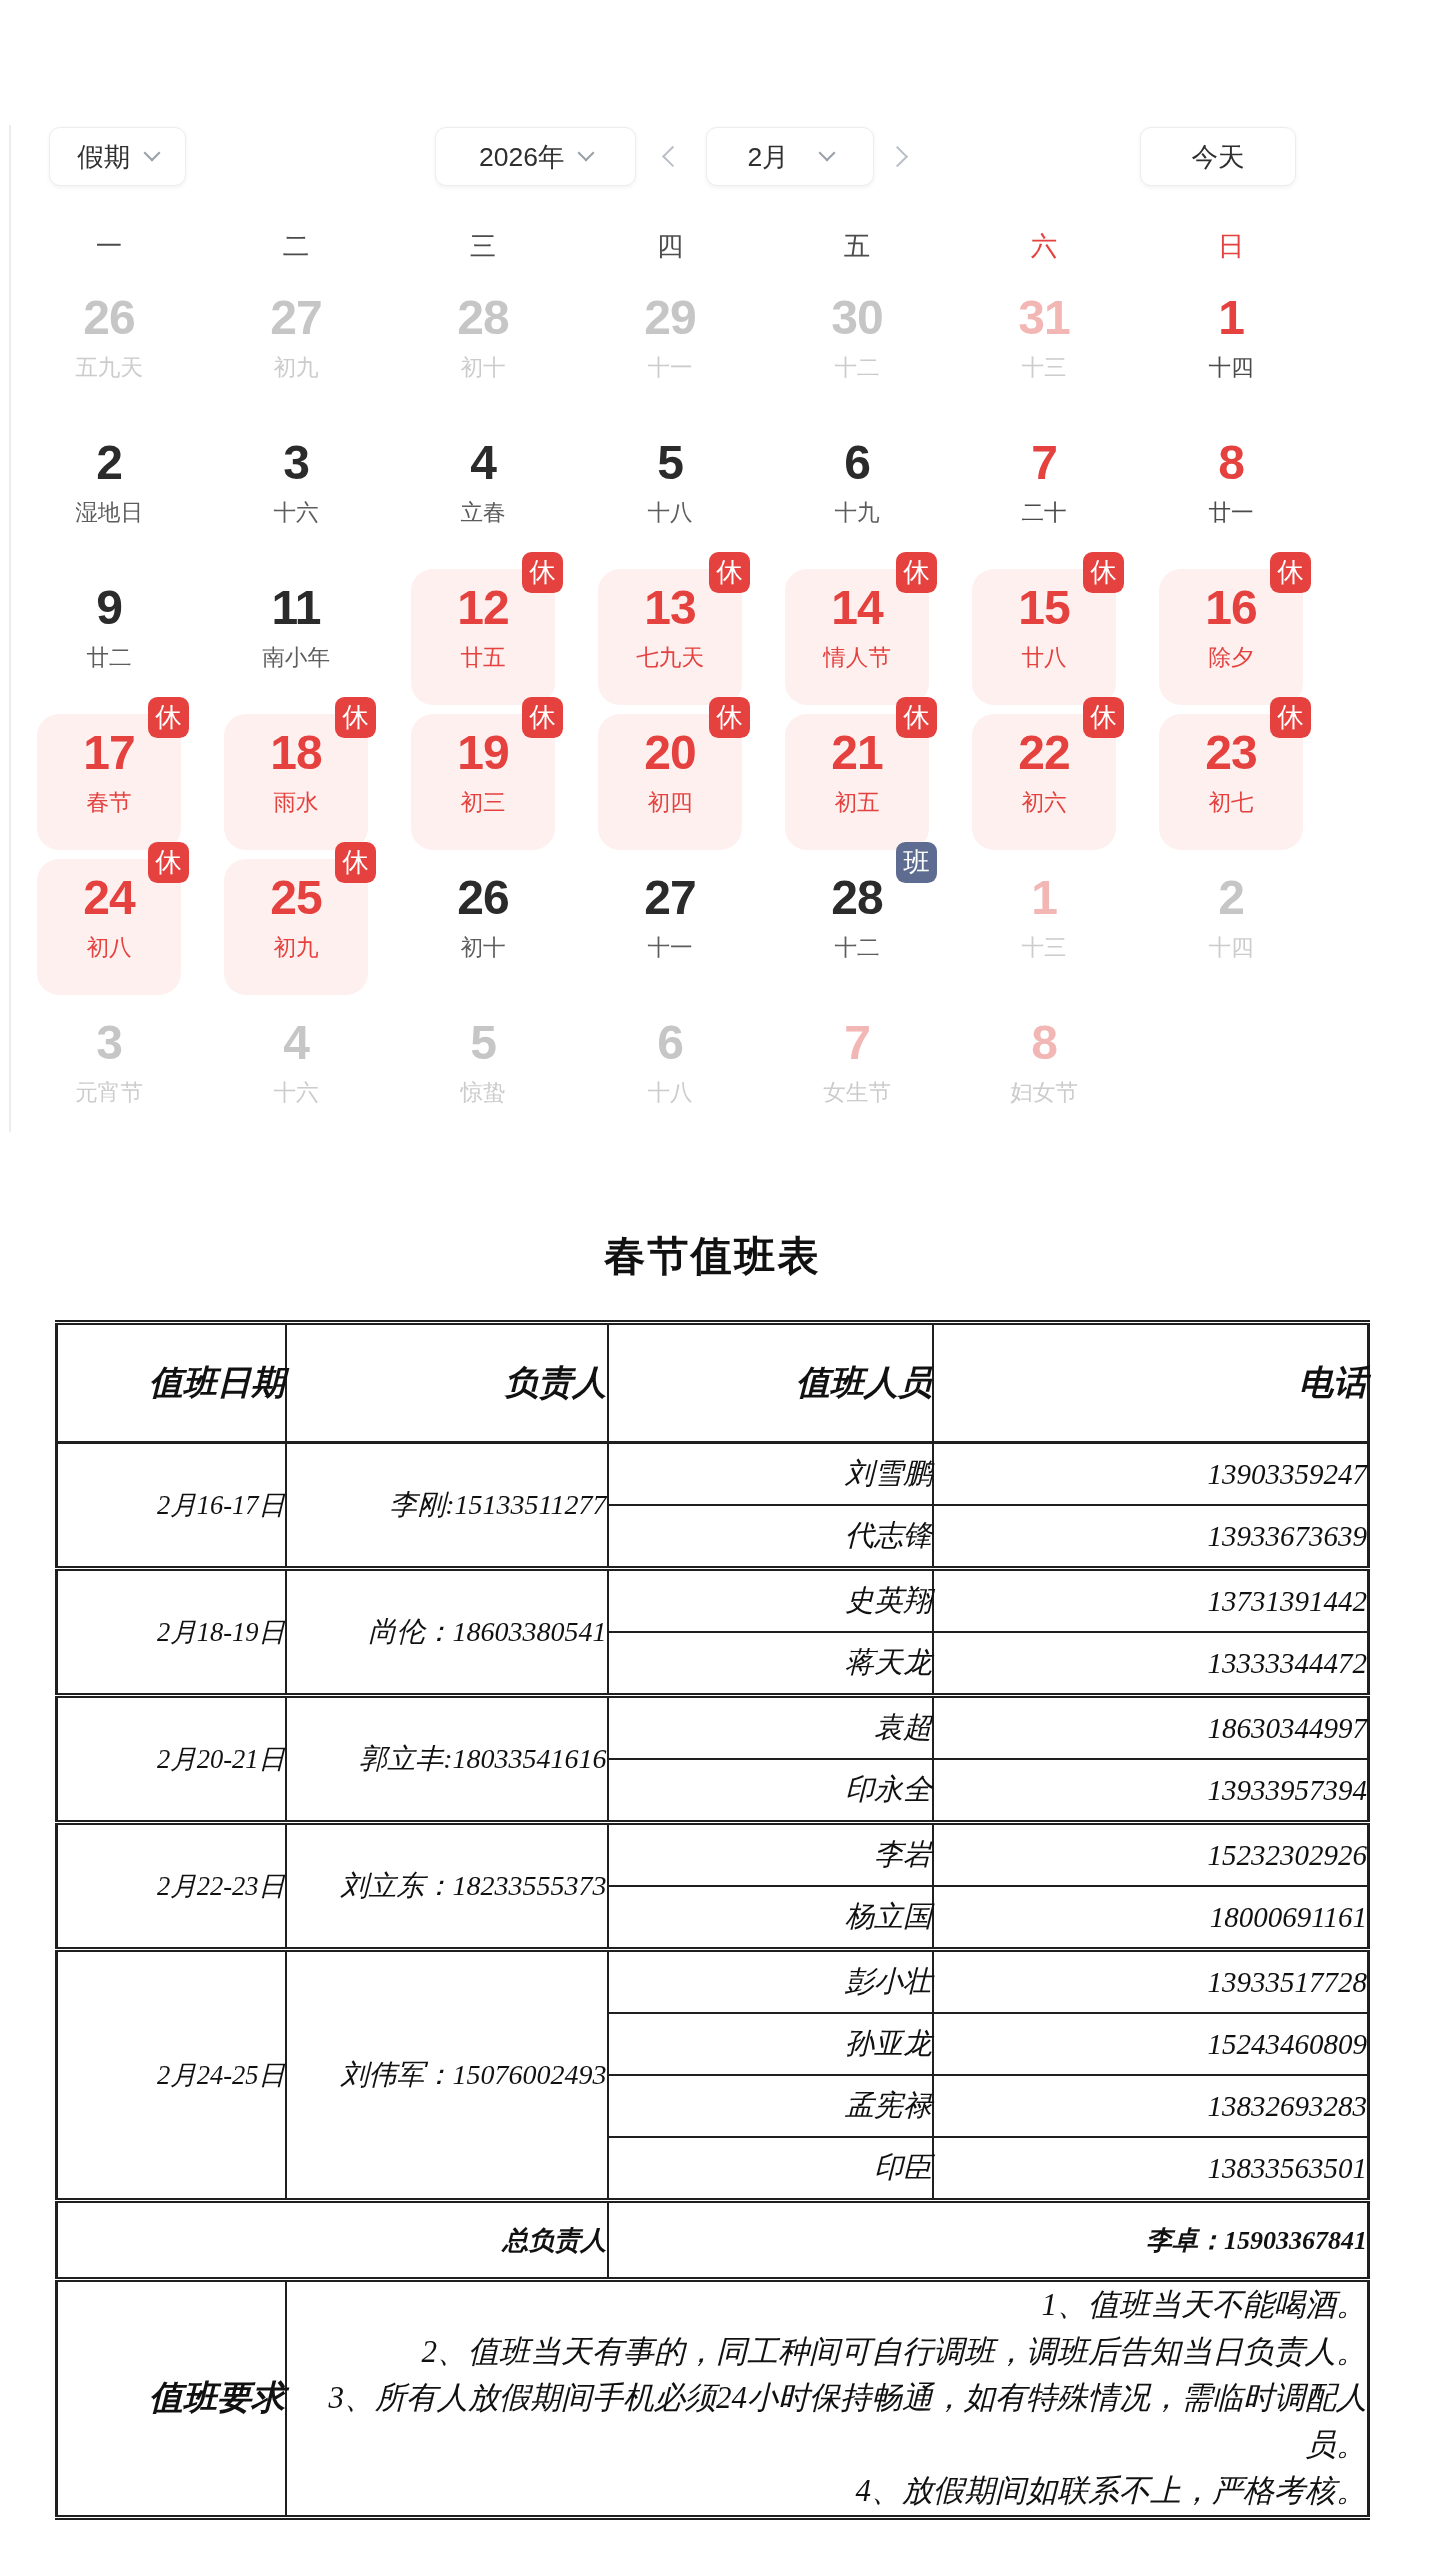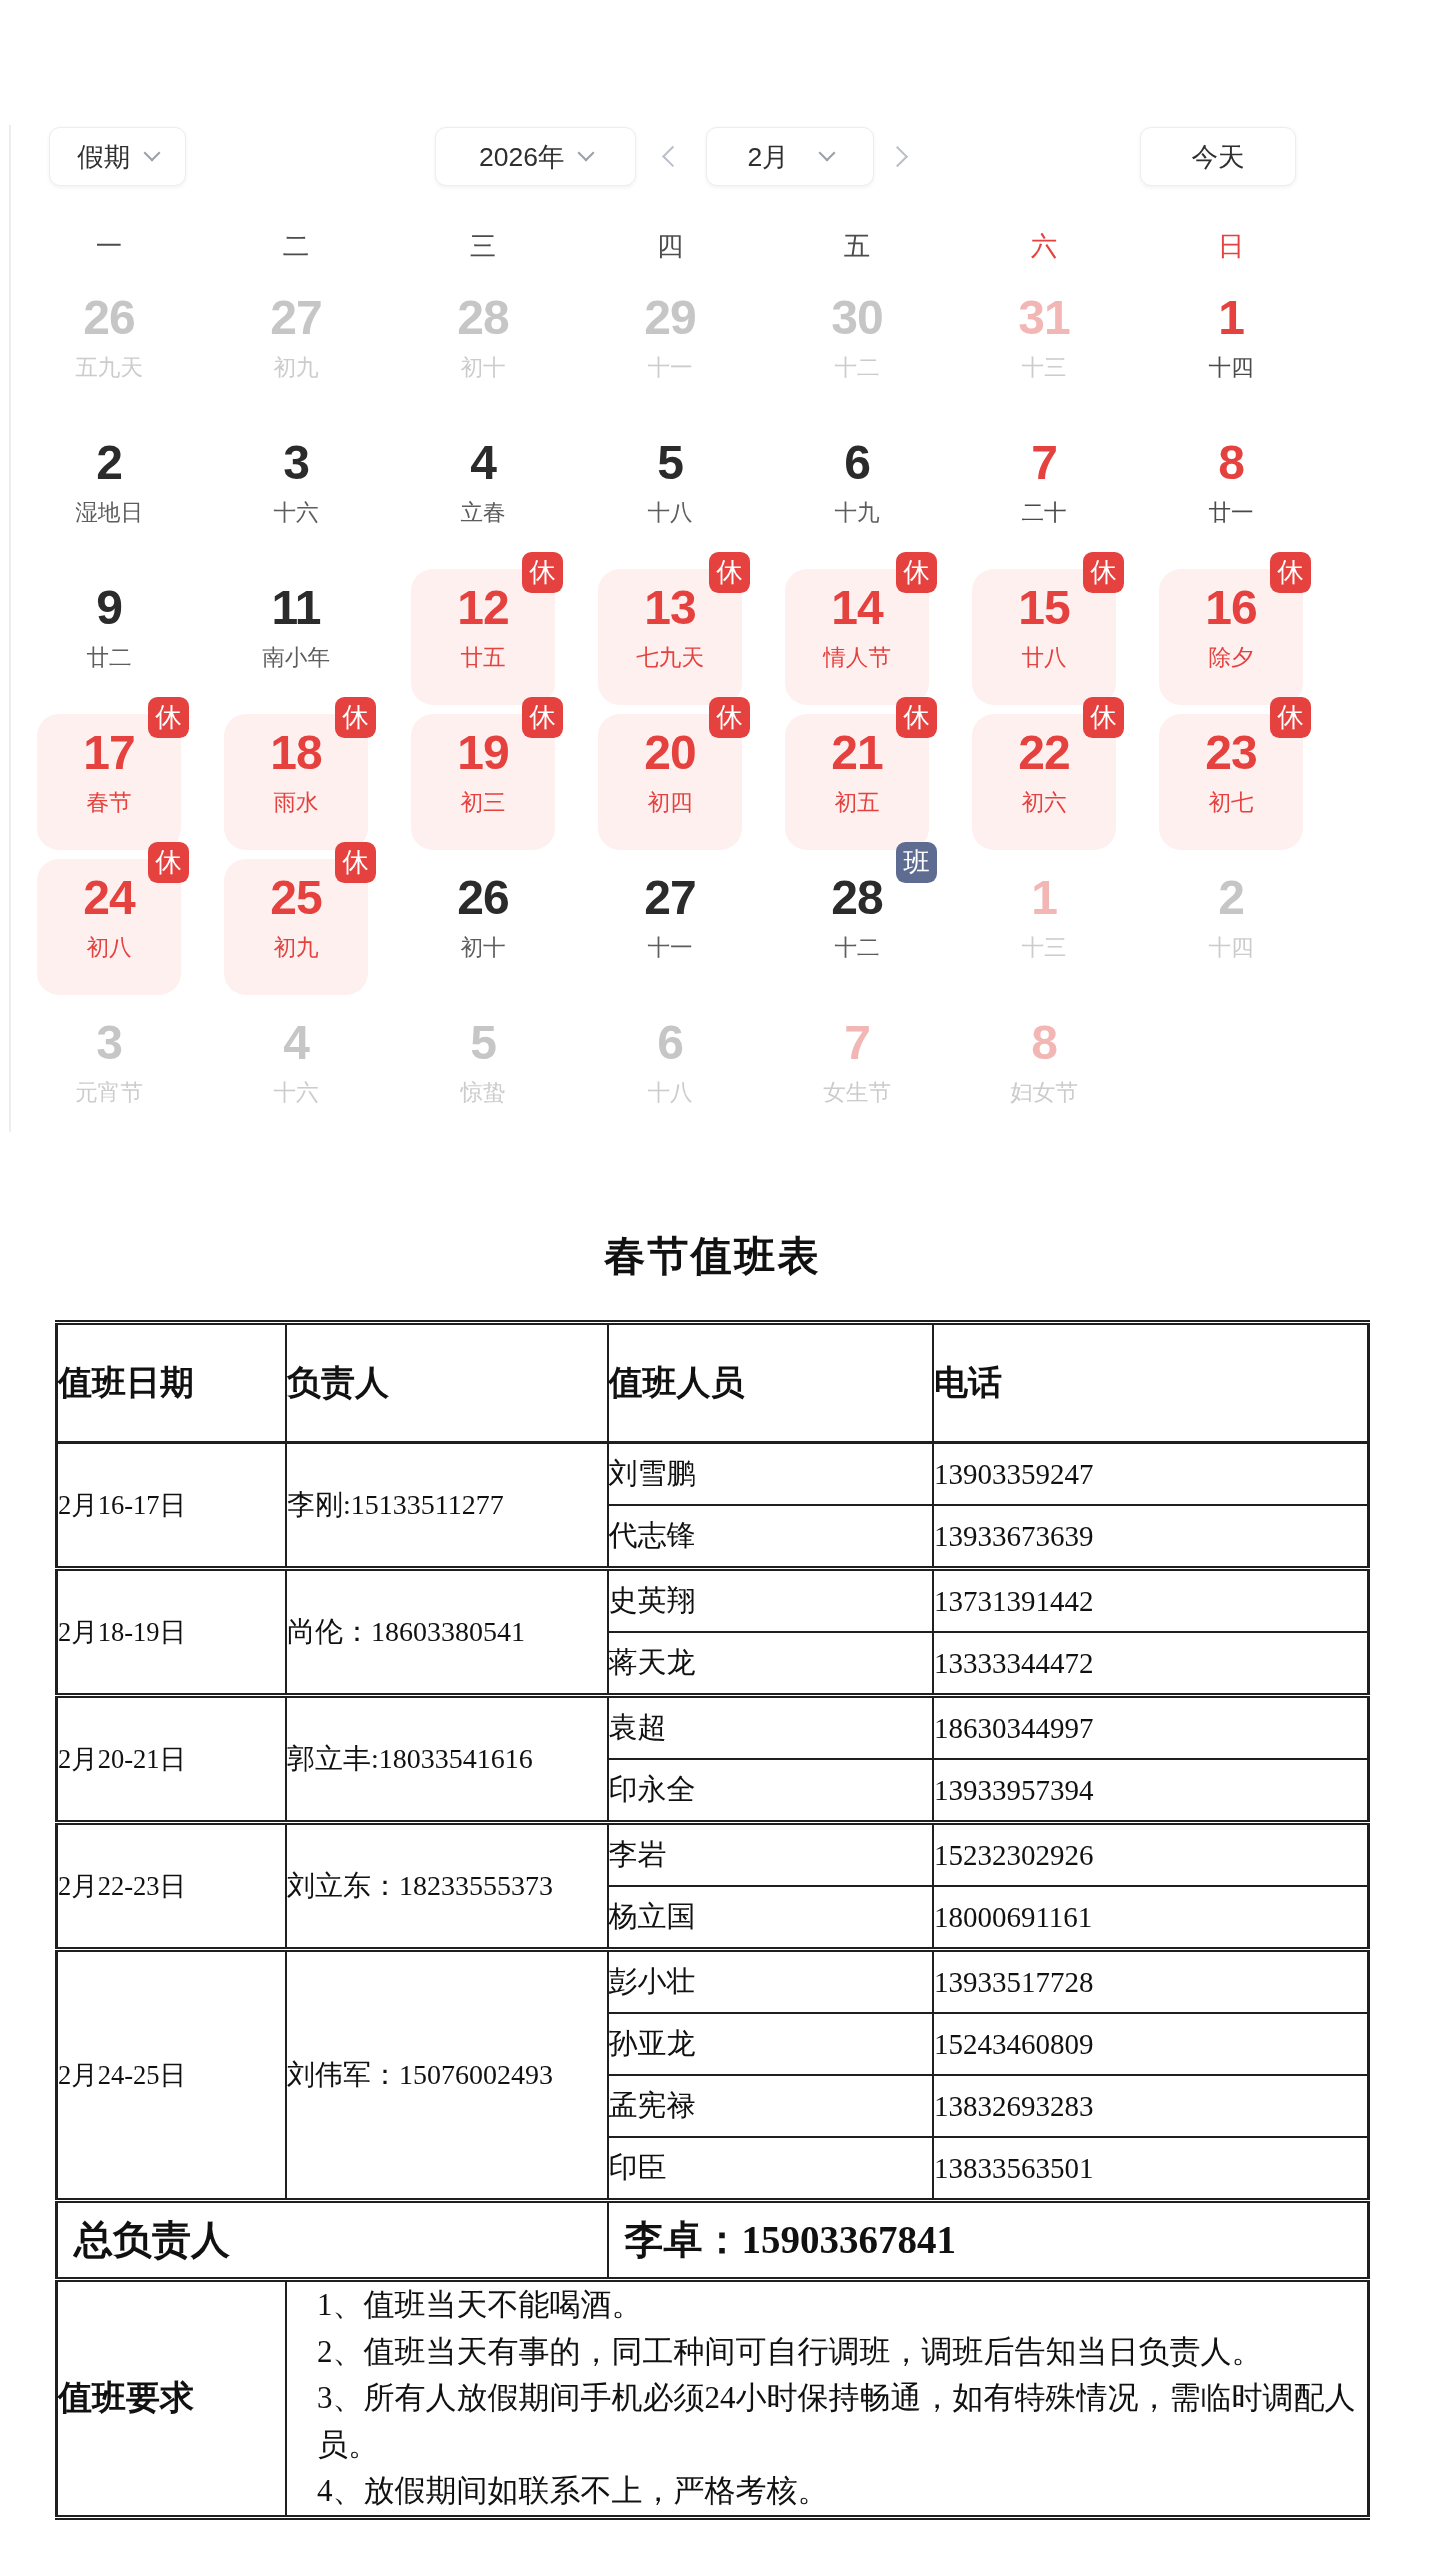--- a/index.html
+++ b/index.html
@@ -51,28 +51,28 @@
          background:var(--holiday-red);color:#fff;font-size:26.5px;
          display:flex;align-items:center;justify-content:center;}
   .badge.ban{background:var(--work-badge-blue);}
   
   .roster{position:absolute;left:55px;top:1229px;width:1315px;color:#111;
           font-family:"Liberation Serif","DejaVu Serif",serif;}
   .roster h1{margin:0 0 36px 0;text-align:center;font-size:41px;font-weight:bold;letter-spacing:2.3px;}
   table.duty{width:100%;border-collapse:collapse;table-layout:fixed;
              border-top:5.5px double var(--border-dark);border-bottom:5.5px double var(--border-dark);
              border-left:3.1px solid var(--border-dark);border-right:3.1px solid var(--border-dark);}
-  table.duty th,table.duty td{border:2.3px solid var(--border-dark);text-align:left;vertical-align:middle;padding:0;}
+  table.duty th,table.duty td{border:2.3px solid var(--border-dark);text-align:right;vertical-align:middle;padding:0;font-style:italic;}
   table.duty thead th{height:116px;font-size:34px;font-weight:bold;border-bottom:3.9px solid var(--border-dark);}
   tr.group-start>td{border-top:5.5px double var(--border-dark);}
   td.date-cell{font-size:26.5px;}
   td.leader-cell{font-size:28px;white-space:nowrap;}
   td.name-cell{font-size:29px;height:60px;}
   td.phone-cell{font-size:29px;}
-  tr.chief-row td{height:74px;font-size:39px;font-weight:bold;padding-left:16px;}
+  tr.chief-row td{height:74px;font-size:26px;font-weight:bold;padding-left:16px;}
   td.rules-label{font-size:34px;font-weight:bold;}
   td.rules-cell{text-align:left;padding:23.4px 23.4px 33px 26.5px;font-size:31px;line-height:1.5;}
   .rule-line{white-space:normal;margin-left:30px;}
 </style>
 </head>
 <body>
 
 <div class="cal-left-border"></div>
 
 <div class="cal-btn btn-holiday">

